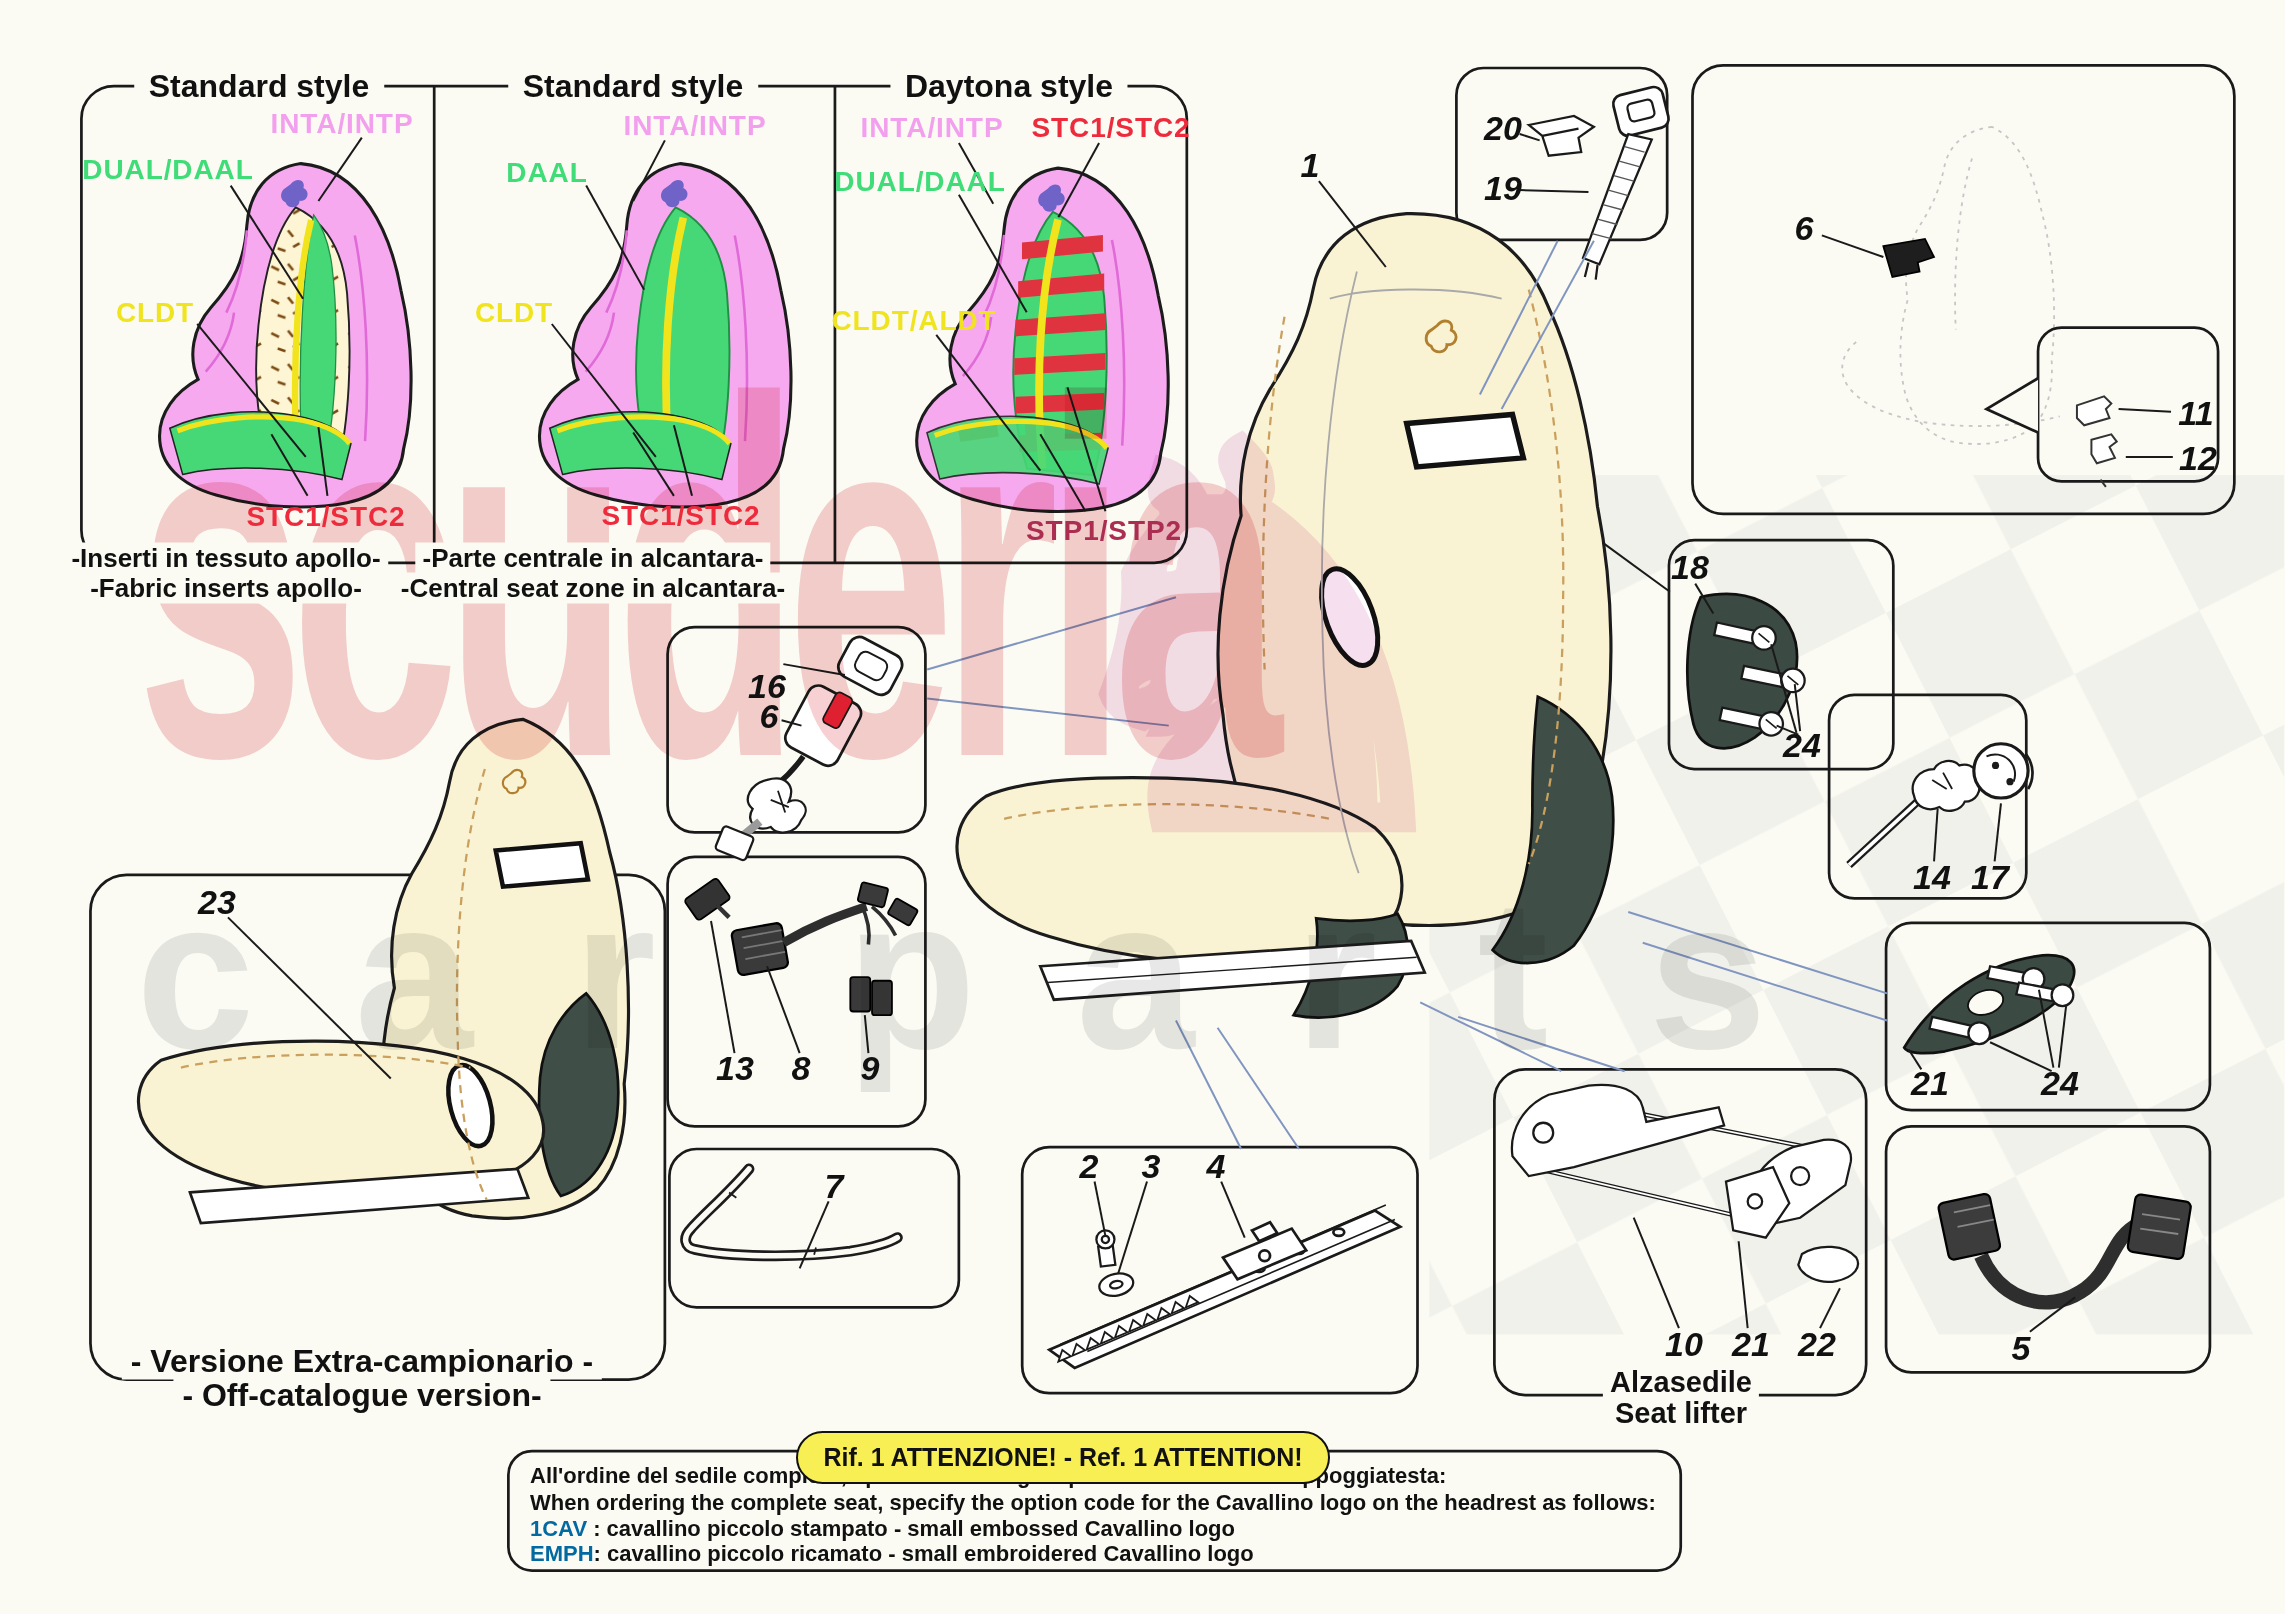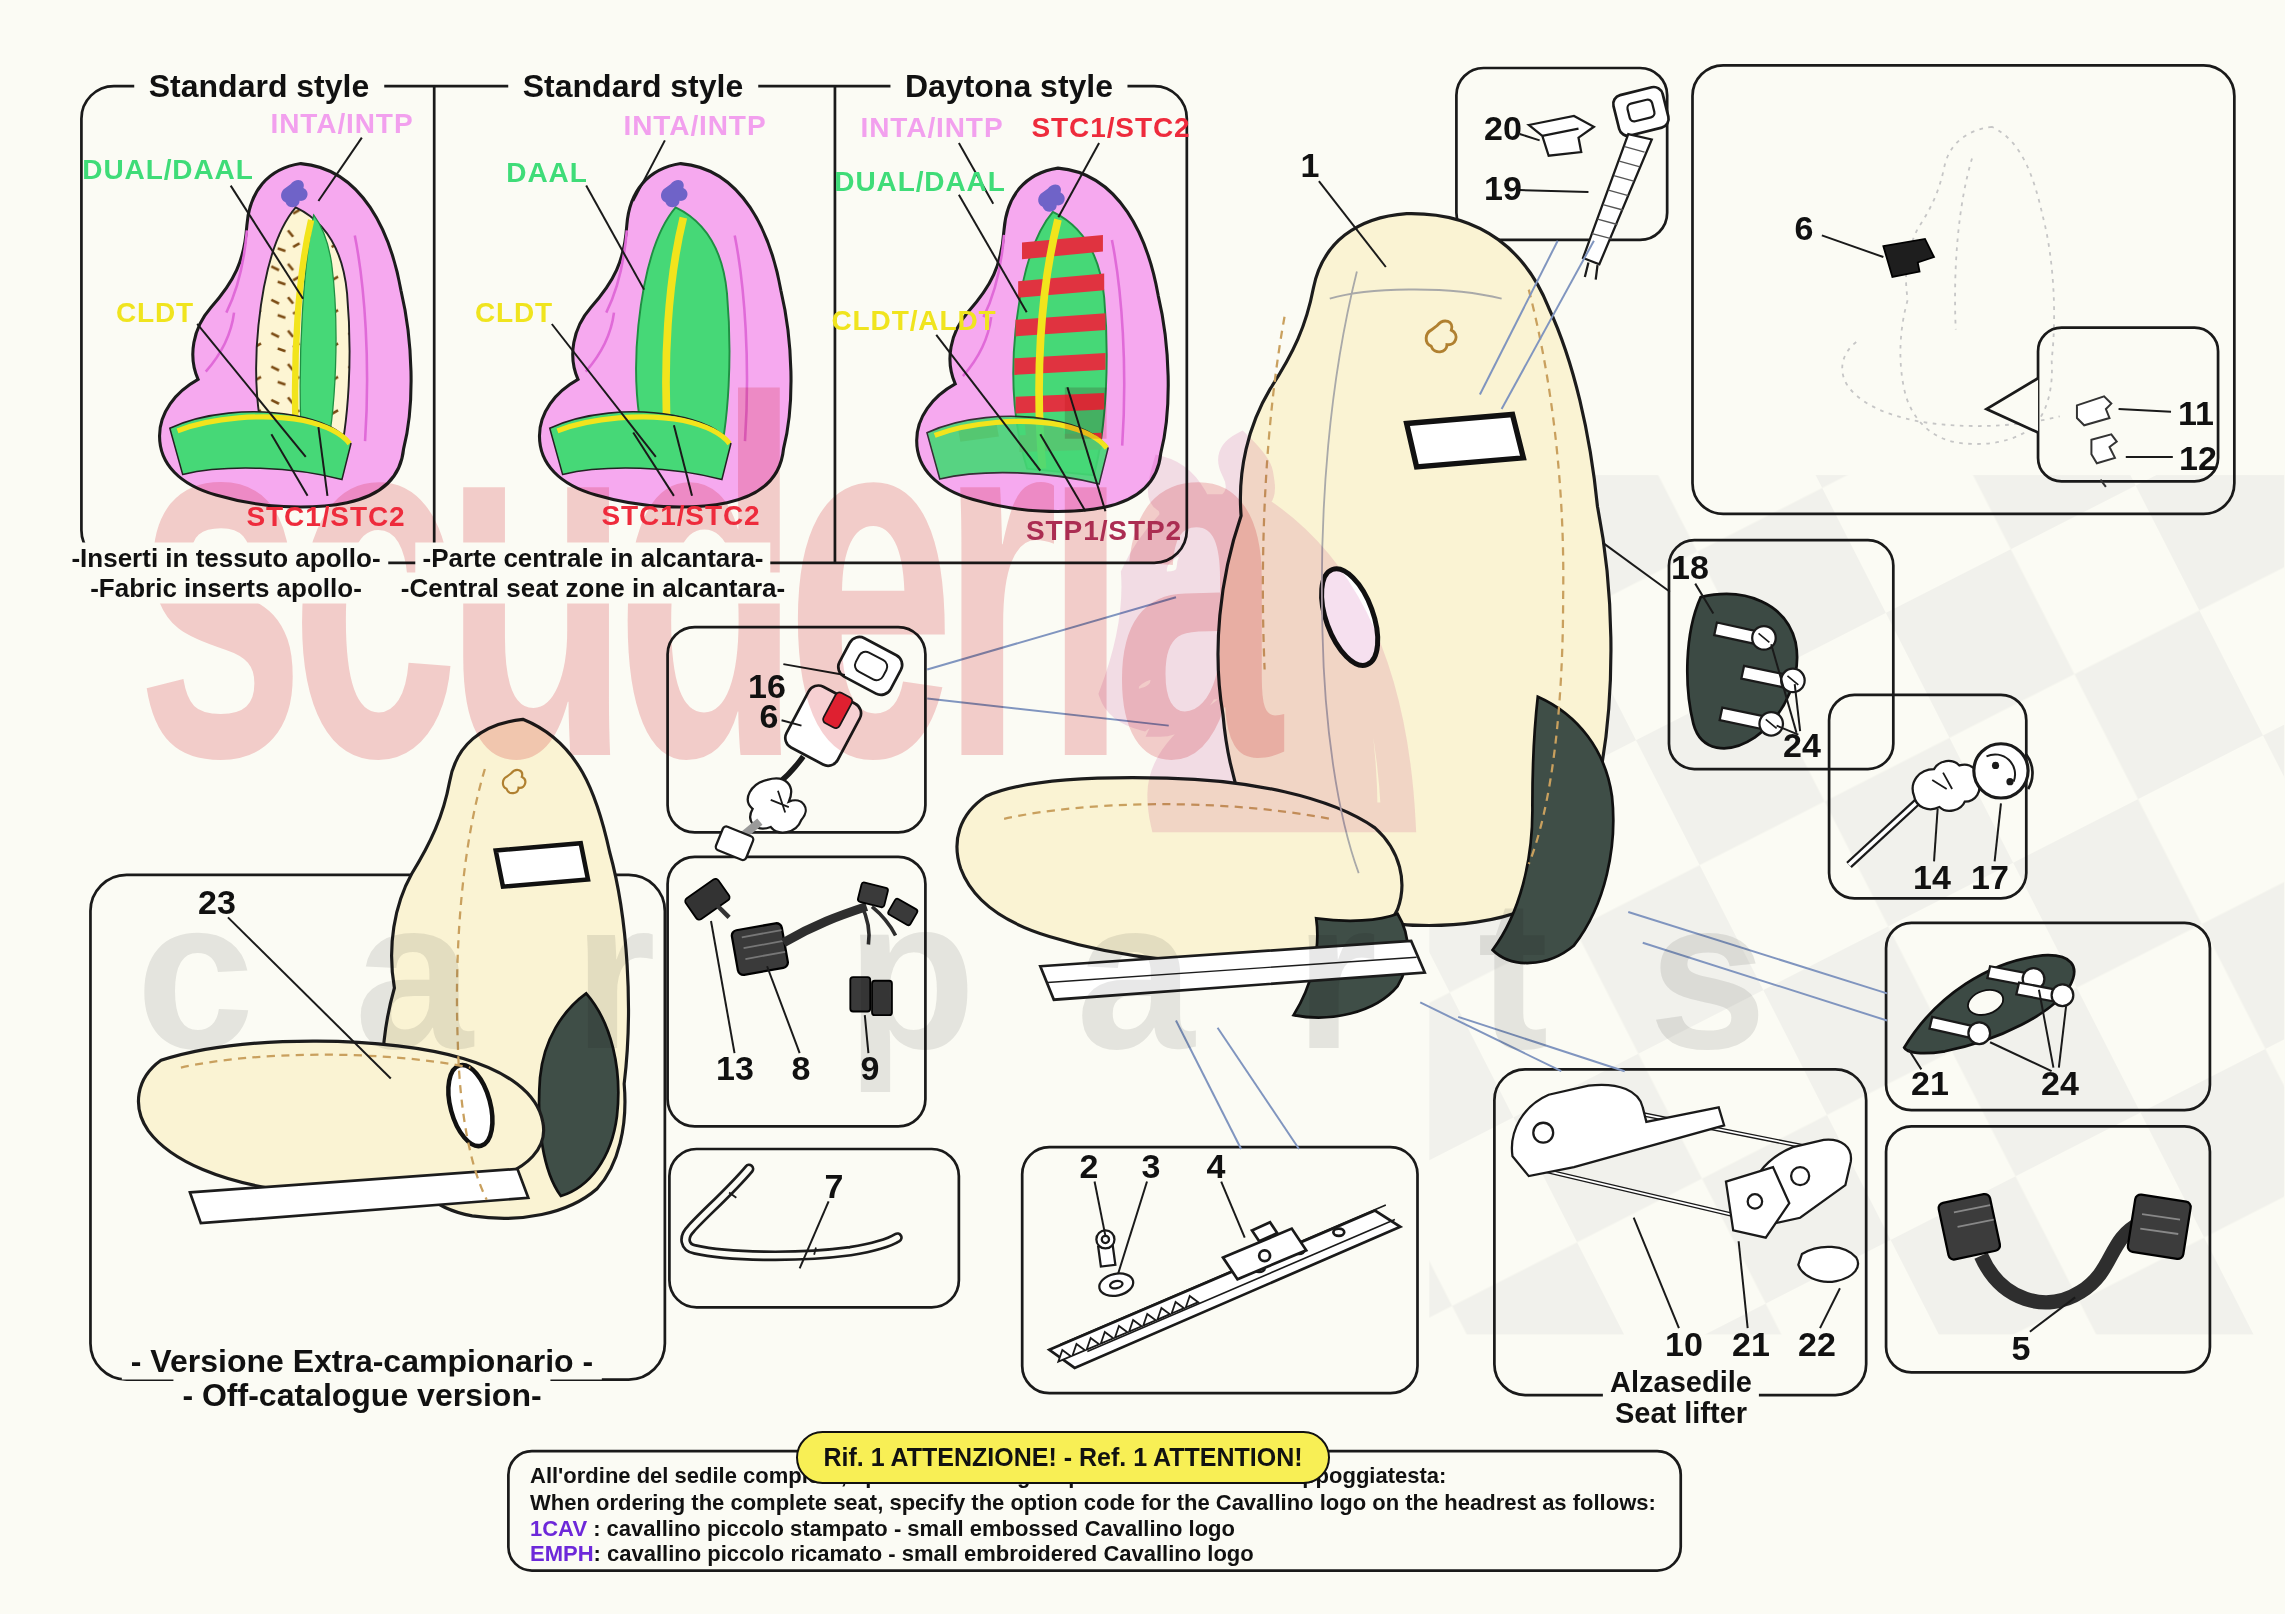--- a/index.html
+++ b/index.html
@@ -6,34 +6,34 @@
   #canvas{position:relative;width:2285px;height:1615px;background:#fbfbf4;overflow:hidden;
           font-family:"Liberation Sans",sans-serif;}
   #art{position:absolute;left:0;top:0;z-index:1;}
   .wm{position:absolute;z-index:2;mix-blend-mode:multiply;pointer-events:none;font-weight:bold;line-height:1;white-space:nowrap;}
   .wm-scuderia{left:136px;top:326px;font-size:507px;letter-spacing:-25px;color:rgba(233,138,143,0.40);
                transform:scaleX(0.60);transform-origin:left top;}
   .wm-car{left:136px;top:868px;font-size:213px;letter-spacing:100px;color:rgba(110,110,110,0.16);}
   .wm-parts{left:846px;top:868px;font-size:213px;letter-spacing:100px;color:rgba(110,110,110,0.16);}
   .wm-horse{left:1022px;top:380px;font-size:525px;color:rgba(216,112,182,0.22);}
   .lbl{position:absolute;z-index:3;transform:translate(-50%,-50%);font-weight:bold;white-space:nowrap;color:#111;}
-  .pn{font-size:34px;}
+  .pn{font-size:34px;font-style:italic;}
   .code{font-size:28px;letter-spacing:0.9px;text-align:right;}
   .title{font-size:32px;background:#fbfbf4;padding:0 14.5px;}
   .cap{font-size:26px;background:#fbfbf4;padding:0 7.2px;}
   .offcat{font-size:32px;background:#fbfbf4;padding:0 9px;}
   .lifter{font-size:29px;background:#fbfbf4;padding:0 7.2px;}
   .c-pink{color:#f2a0ee}.c-green{color:#3fdc78}.c-yellow{color:#f0e41e}
   .c-red{color:#ee2b3c}.c-maroon{color:#ab2d52}
   .badge{position:absolute;z-index:4;left:796px;top:1431px;width:530px;height:49px;background:#f8ef55;
          border:2.7px solid #111;border-radius:27px;display:flex;align-items:center;justify-content:center;
          font-weight:bold;font-size:25px;color:#111;}
   .note-line{position:absolute;z-index:3;font-weight:bold;font-size:22px;white-space:nowrap;color:#111;
              transform:translateY(-50%);}
-  .codeblue{color:#6d28d9;}
+  .codeblue{color:#0369a1;}
 </style>
 </head>
 <body>
 
 <div id="canvas">
 
   <svg id="art" width="2285" height="1615" viewBox="0 0 2526 1785">
     <defs>
       <pattern id="chk" width="310" height="310" patternUnits="userSpaceOnUse" patternTransform="rotate(-27)">
         <rect width="155" height="155" x="0" y="0" fill="#ebebe6"></rect>

